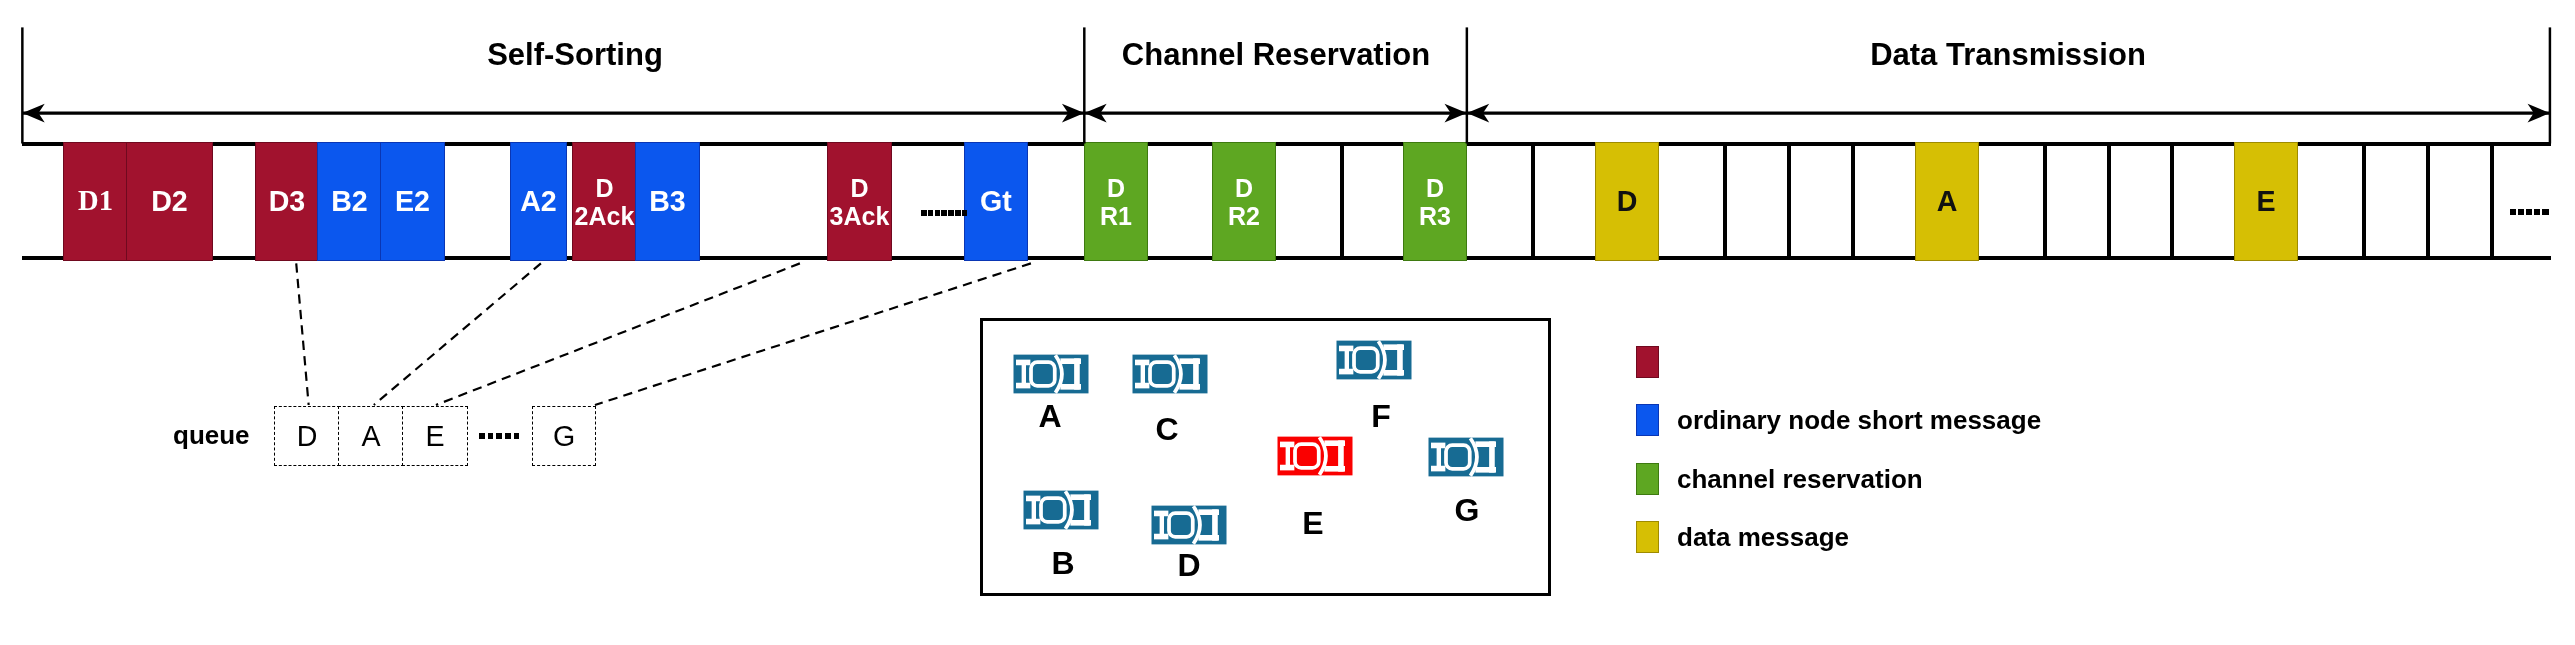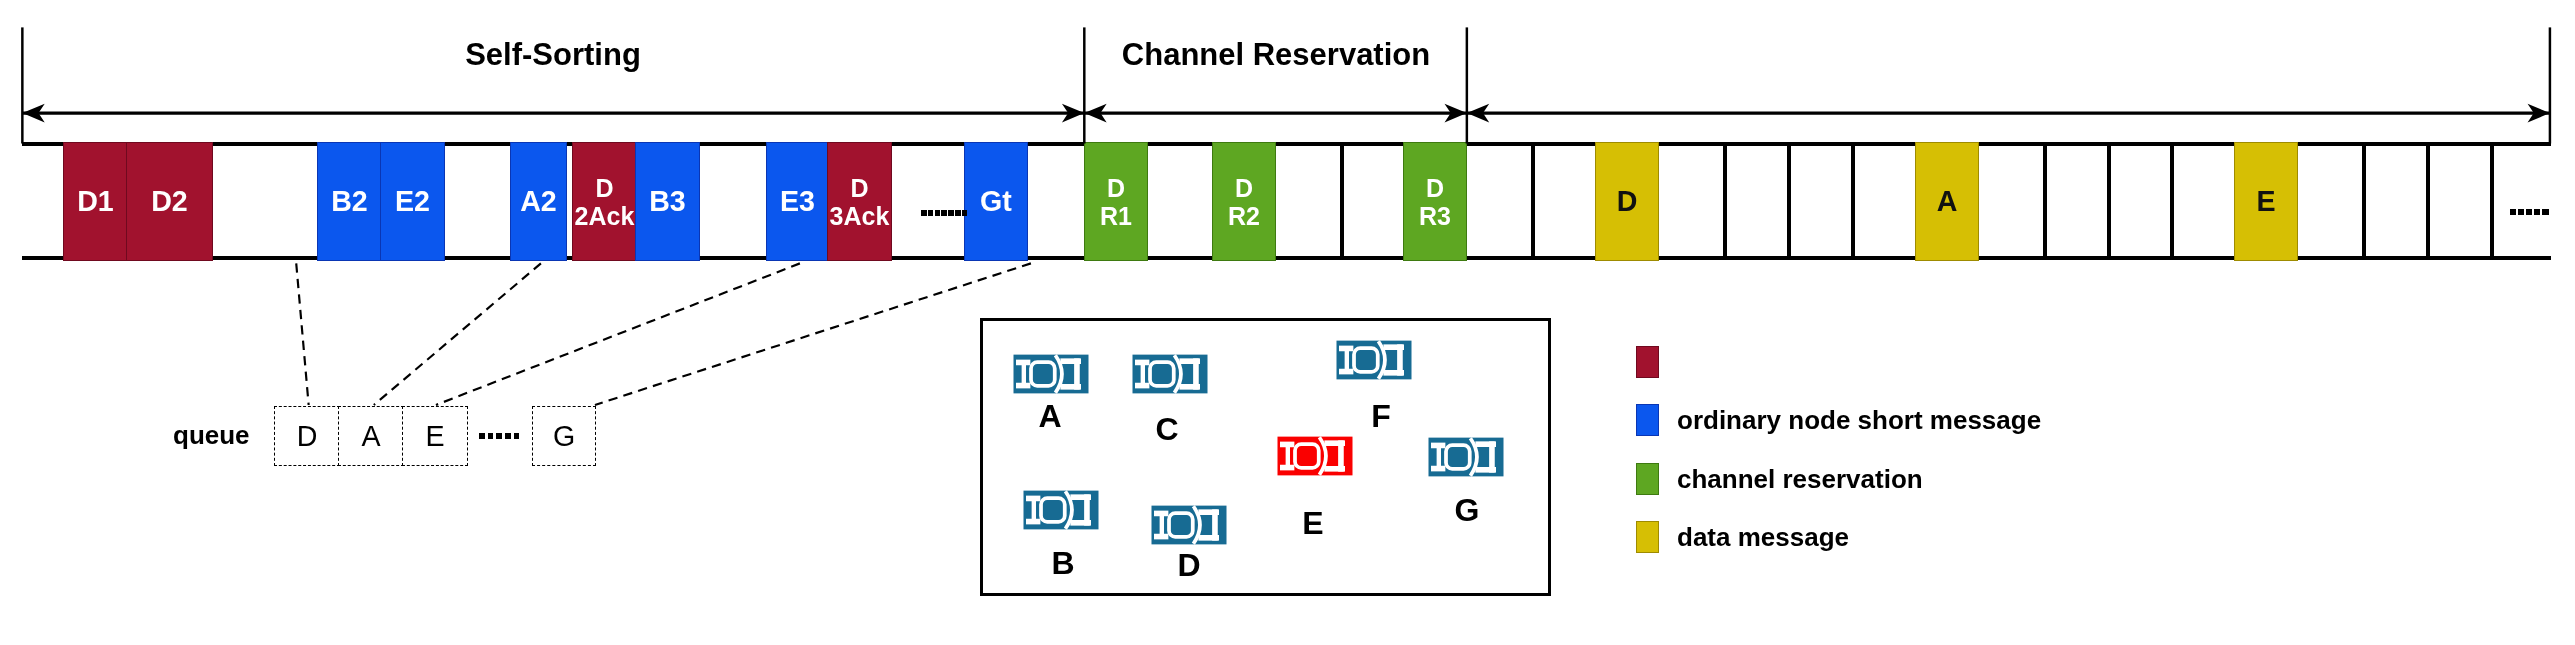--- a/index.html
+++ b/index.html
@@ -51,59 +51,60 @@
       <polygon points="2362,182 2326,167 2336,182 2326,197" fill="#000000"></polygon>
       <polygon points="2362,182 2398,167 2388,182 2398,197" fill="#000000"></polygon>
       <line x1="4106" y1="44" x2="4106" y2="231" stroke="#000000" stroke-width="4"></line>
       <polygon points="4106,182 4070,167 4080,182 4070,197" fill="#000000"></polygon>
       <line x1="477" y1="424" x2="497" y2="652" stroke="#000000" stroke-width="3.5" stroke-dasharray="15 10"></line>
       <line x1="871" y1="424" x2="602" y2="652" stroke="#000000" stroke-width="3.5" stroke-dasharray="15 10"></line>
       <line x1="1288" y1="424" x2="702" y2="652" stroke="#000000" stroke-width="3.5" stroke-dasharray="15 10"></line>
       <line x1="1660" y1="424" x2="958" y2="652" stroke="#000000" stroke-width="3.5" stroke-dasharray="15 10"></line>
     </svg>
   <span class="queue-label" style="left: 173px; top: 435px; text-align: center;">queue</span>
-<div class="phase-label" style="left: 553px;">Self-Sorting</div>
+<div class="phase-label" style="left: 575px;">Self-Sorting</div>
     <div class="phase-label" style="left: 1276px;">Channel Reservation</div>
+    <div class="phase-label" style="left: 2008px;">Data Transmission</div>
     <div class="rail" style="left: 22.4px; top: 142px; width: 2529px; height: 4.3px;"></div>
     <div class="rail" style="left: 22.4px; top: 256px; width: 2529px; height: 4.3px;"></div>
     <div class="divider" style="left: 1340px;"></div>
     <div class="divider" style="left: 1531px;"></div>
     <div class="divider" style="left: 1723px;"></div>
     <div class="divider" style="left: 1787px;"></div>
     <div class="divider" style="left: 1851px;"></div>
     <div class="divider" style="left: 2043px;"></div>
     <div class="divider" style="left: 2107px;"></div>
     <div class="divider" style="left: 2170px;"></div>
     <div class="divider" style="left: 2362px;"></div>
     <div class="divider" style="left: 2426px;"></div>
     <div class="divider" style="left: 2490px;"></div>
-    <div class="block fs1" style="left: 63px; width: 65px; background: rgb(161, 18, 46); border-color: rgb(112, 9, 31); color: rgb(255, 255, 255);">
+    <div class="block fs1" style="left: 63px; width: 65px; background: rgb(161, 18, 46); border-color: rgb(112, 9, 31); color: rgb(255, 255, 255); font-family: Liberation Serif, serif;">
       <span>D1</span>
     </div>
     <div class="block fs1" style="left: 126px; width: 87px; background: rgb(161, 18, 46); border-color: rgb(112, 9, 31); color: rgb(255, 255, 255);">
       <span>D2</span>
     </div>
+    <div class="block fs1" style="left: 255px; width: 64px; background: rgb(161, 18, 46); border-color: rgb(112, 9, 31); color: rgb(255, 255, 255);">
+      <span>D3</span>
+    </div>
     <div class="block fs1" style="left: 317px; width: 65px; background: rgb(11, 87, 238); border-color: rgb(10, 54, 180); color: rgb(255, 255, 255);">
       <span>B2</span>
     </div>
     <div class="block fs1" style="left: 380px; width: 65px; background: rgb(11, 87, 238); border-color: rgb(10, 54, 180); color: rgb(255, 255, 255);">
       <span>E2</span>
     </div>
     <div class="block fs1" style="left: 510px; width: 57px; background: rgb(11, 87, 238); border-color: rgb(10, 54, 180); color: rgb(255, 255, 255);">
       <span>A2</span>
     </div>
     <div class="block fs2" style="left: 572px; width: 65px; background: rgb(161, 18, 46); border-color: rgb(112, 9, 31); color: rgb(255, 255, 255);">
       <span>D</span>
       <span>2Ack</span>
     </div>
     <div class="block fs1" style="left: 635px; width: 65px; background: rgb(11, 87, 238); border-color: rgb(10, 54, 180); color: rgb(255, 255, 255);">
       <span>B3</span>
-    </div>
-    <div class="block fs1" style="left: 766px; width: 63px; background: rgb(11, 87, 238); border-color: rgb(10, 54, 180); color: rgb(255, 255, 255);">
-      <span>E3</span>
     </div>
     <div class="block fs2" style="left: 827px; width: 65px; background: rgb(161, 18, 46); border-color: rgb(112, 9, 31); color: rgb(255, 255, 255);">
       <span>D</span>
       <span>3Ack</span>
     </div>
     <div class="block fs1" style="left: 964px; width: 64px; background: rgb(11, 87, 238); border-color: rgb(10, 54, 180); color: rgb(255, 255, 255);">
       <span>Gt</span>
     </div>
     <div class="block fs2" style="left: 1084px; width: 64px; background: rgb(94, 167, 34); border-color: rgb(62, 122, 16); color: rgb(255, 255, 255);">
       <span>D</span>

